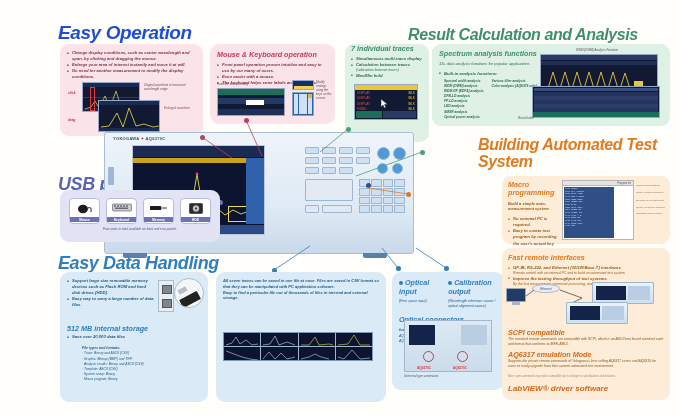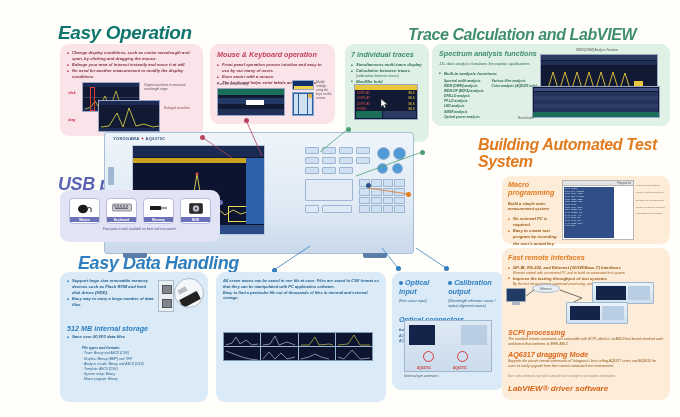--- a/index.html
+++ b/index.html
@@ -8,25 +8,25 @@
     font-family: "Liberation Sans", sans-serif;
     background: #ffffff;
     position: relative;
     overflow: hidden;
     color: #222;
   }
   .page { position: absolute; inset: 0; background: #fffefb; }
 
   
   .sec-title { position: absolute; font-weight: bold; font-style: italic; letter-spacing: -0.4px; }
-  #t-easy-op     { left: 58px;  top: 22px;  font-size: 19px; color: #0f766e; }
+  #t-easy-op     { left: 58px;  top: 22px;  font-size: 19px; color: #1d4ed8; }
   #t-trace-calc  { left: 408px; top: 26px;  font-size: 16px; color: #3f8f6e; }
   #t-usb         { left: 58px;  top: 174px; font-size: 18px; color: #5a64b4; }
   #t-build       { left: 478px; top: 136px; font-size: 16px; color: #e07b20; line-height: 1.08; }
-  #t-easy-data   { left: 58px;  top: 253px; font-size: 18px; color: #2f7fc0; margin-left: 20px; }
+  #t-easy-data   { left: 58px;  top: 253px; font-size: 18px; color: #2f7fc0; }
 
   
   .card { position: absolute; border-radius: 9px; }
   .card h4 { font-size: 7.2px; font-style: italic; font-weight: bold; margin-bottom: 3px; }
   .card ul { list-style: none; }
   .card li { font-size: 4.2px; font-weight: bold; font-style: italic; line-height: 1.45; padding-left: 5px; position: relative; }
   .card li::before { content: "\25A0"; position: absolute; left: 0; top: 0.5px; font-size: 3.2px; font-style: normal; }
   .sub { font-size: 3.4px; font-weight: normal; font-style: italic; line-height: 1.4; }
   .plain { font-size: 4px; font-style: italic; line-height: 1.45; }
 
@@ -36,21 +36,21 @@
   .pink li, .pink .plain { color: #7e3347; }
   .pink li::before { color: #c0415c; }
   #c-trace-zoom { left: 60px;  top: 44px;  width: 143px; height: 92px; padding: 6px 7px; }
   #c-mouse-kb   { left: 210px; top: 44px;  width: 125px; height: 80px; padding: 6px 7px; }
 
   
   .green { background: #dff0e4; }
   .green h4 { color: #3f8f6e; }
   .green li, .green .plain, .green .dotlist li { color: #2f6a52; }
   .green li::before { color: #3f8f6e; }
-  #c-7traces { left: 345px; top: 44px; width: 84px; height: 98px; padding: 6px 6px; }
+  #c-7traces { left: 345px; top: 44px; width: 84px; height: 98px; padding: 0 6px; }
   #c-spec    { left: 432px; top: 44px; width: 238px; height: 82px; padding: 5px 7px; }
 
   
   .purple { background: #e2e3f4; }
   #c-usb { left: 60px; top: 190px; width: 160px; height: 52px; padding: 6px; }
 
   
   .blue { background: #daeaf6; }
   .blue h4 { color: #2f7fc0; }
   .blue li, .blue .plain { color: #1f5a88; }
@@ -107,21 +107,21 @@
   .thumb { background:#0d1430; height:13px; position:relative; overflow:hidden; }
 
   .hdr-dot { display:inline-block; width:4px; height:4px; border-radius:50%; background:#e07b20; margin-right:2px; vertical-align:middle;}
 </style>
 </head>
 <body>
 
 <div class="page">
 
   <div class="sec-title" id="t-easy-op">Easy Operation</div>
-  <div class="sec-title" id="t-trace-calc">Trace Calculation and LabVIEW</div>
+  <div class="sec-title" id="t-trace-calc">Result Calculation and Analysis</div>
   <div class="sec-title" id="t-usb">USB ports</div>
   <div class="sec-title" id="t-build">Building Automated Test System</div>
   <div class="sec-title" id="t-easy-data">Easy Data Handling</div>
 
   <div class="card pink" id="c-trace-zoom">
     <ul>
       <li>Change display conditions, such as center wavelength and span, by clicking and dragging the mouse.</li>
       <li>Enlarge your area of interest instantly and  move it at will.</li>
       <li>No need for another measurement to modify the display conditions.</li>
     </ul>
@@ -541,23 +541,23 @@
       <div style="position:absolute;left:86px;top:0px;width:62px;height:22px;background:linear-gradient(180deg,#eaf2f9,#cfe0ee);border:0.6px solid #9fb6cc;border-radius:1px;">
         <div style="position:absolute;left:3px;top:3px;width:30px;height:14px;background:#14234a;"></div>
         <div style="position:absolute;right:3px;top:3px;width:22px;height:14px;background:#b9cee2;"></div>
       </div>
       <div style="position:absolute;left:60px;top:20px;width:62px;height:22px;background:linear-gradient(180deg,#eaf2f9,#cfe0ee);border:0.6px solid #9fb6cc;border-radius:1px;">
         <div style="position:absolute;left:3px;top:3px;width:30px;height:14px;background:#14234a;"></div>
         <div style="position:absolute;right:3px;top:3px;width:22px;height:14px;background:#b9cee2;"></div>
       </div>
     </div>
 
-    <h4 style="position:absolute;left:6px;top:80px;color:#d9661a;">SCPI processing</h4>
+    <h4 style="position:absolute;left:6px;top:80px;color:#d9661a;">SCPI compatible</h4>
     <div class="sub" style="position:absolute;left:6px;top:89px;width:156px;color:#8a5418;">The standard remote commands are compatible with SCPI, which is an ASCII text based standard code and format that conforms to IEEE-488.2.</div>
 
-    <h4 style="position:absolute;left:6px;top:102px;color:#d9661a;">AQ6317 dragging Mode</h4>
+    <h4 style="position:absolute;left:6px;top:102px;color:#d9661a;">AQ6317 emulation Mode</h4>
     <div class="sub" style="position:absolute;left:6px;top:111px;width:156px;color:#8a5418;">Supports the private remote commands of Yokogawa's best selling AQ6317 series and AQ6315 for users to easily upgrade from their current automated test environment.</div>
     <div style="position:absolute;left:6px;top:127px;width:156px;font-size:2.6px;color:#a98b62;font-style:italic;">Note: some commands may not be compatible due to changes in specifications and functions.</div>
 
     <h4 style="position:absolute;left:6px;top:136px;font-size:8px;color:#d9661a;">LabVIEW® driver software</h4>
   </div>
 
 </div>
 
 </body></html>

